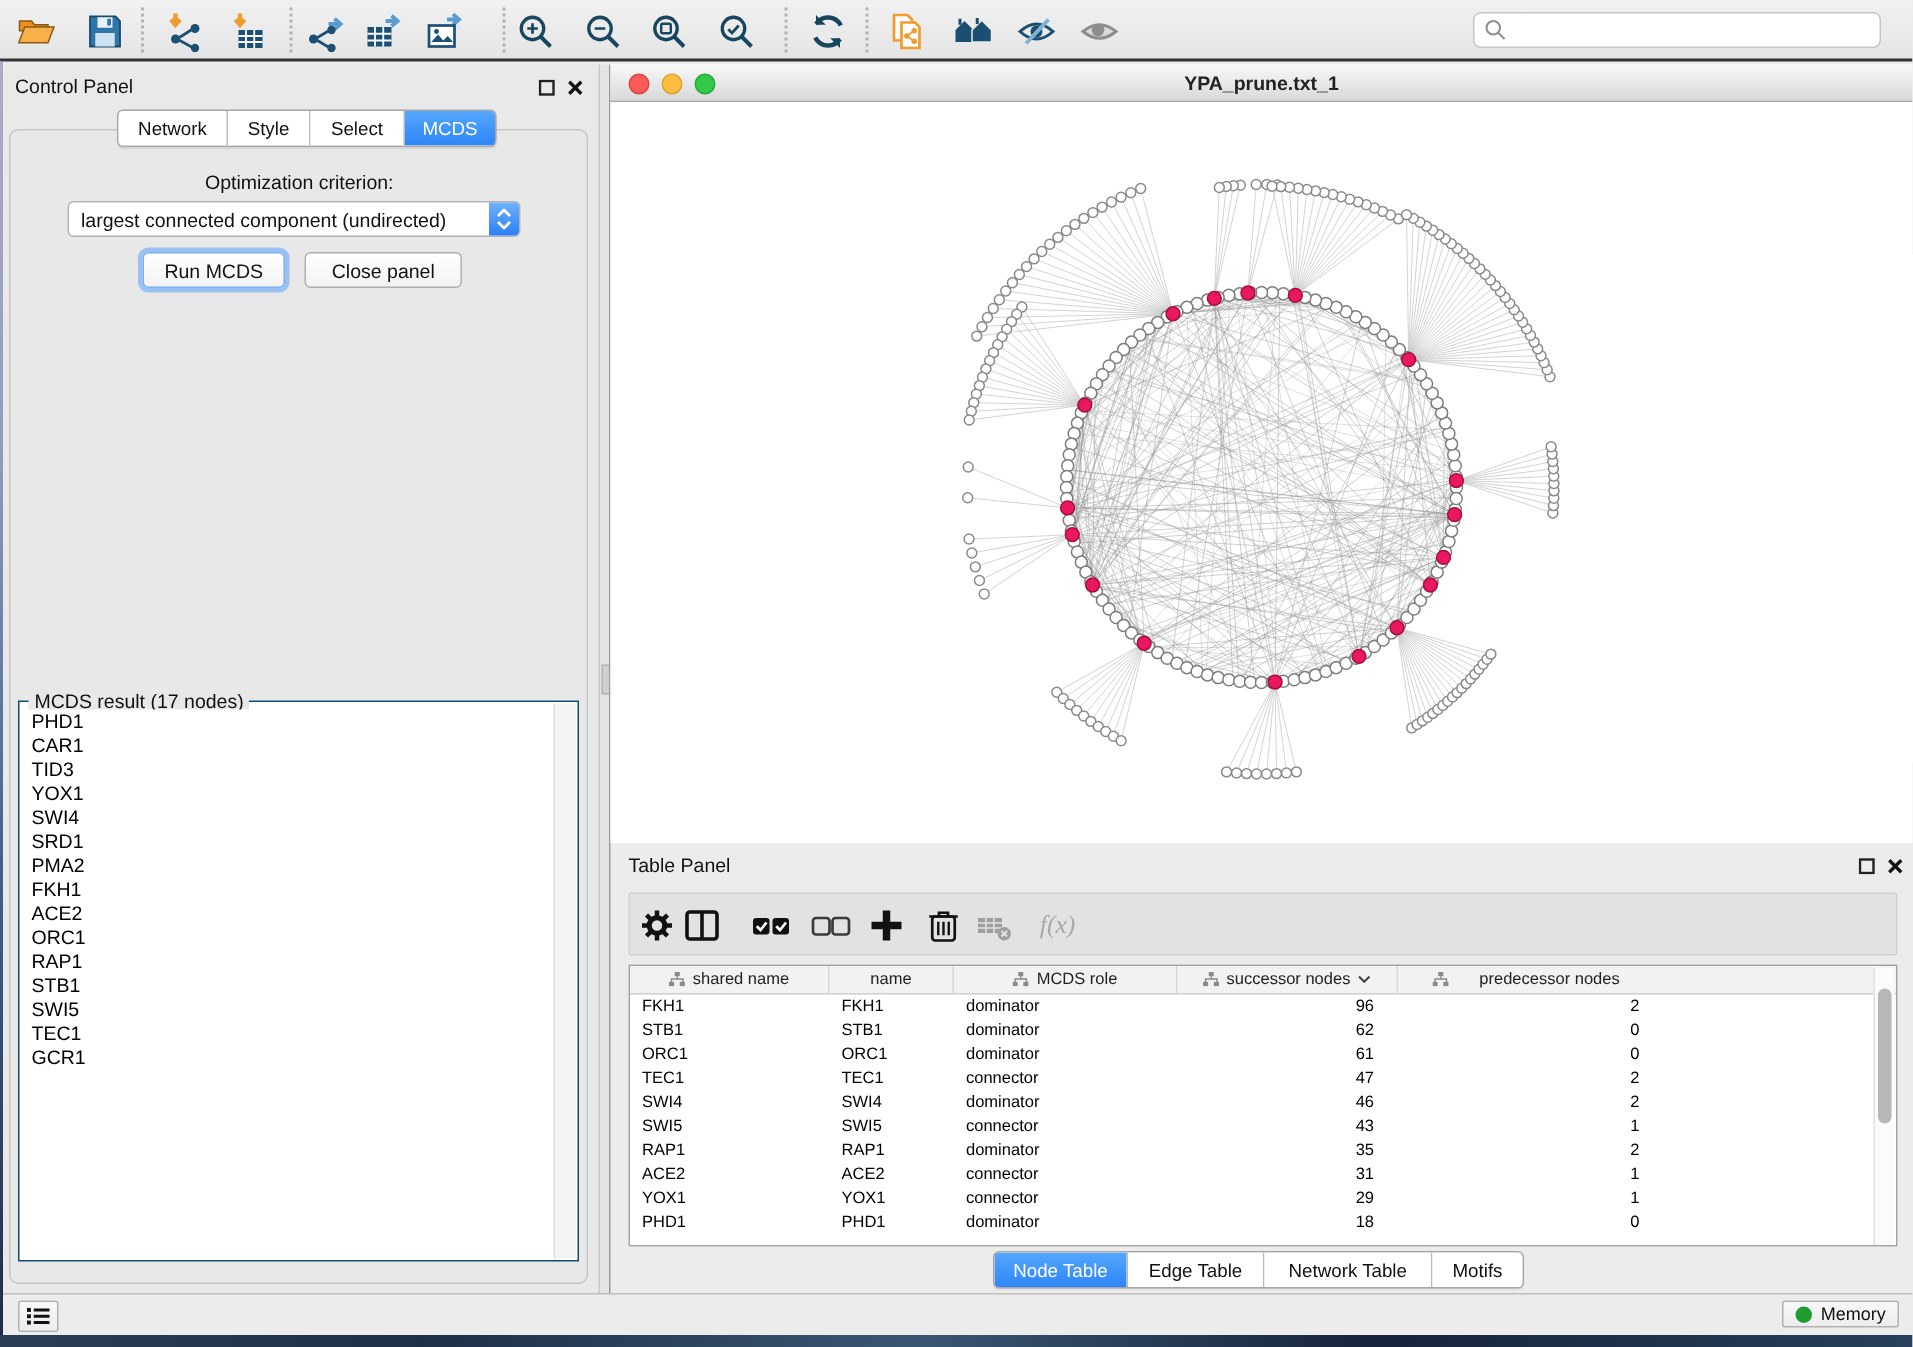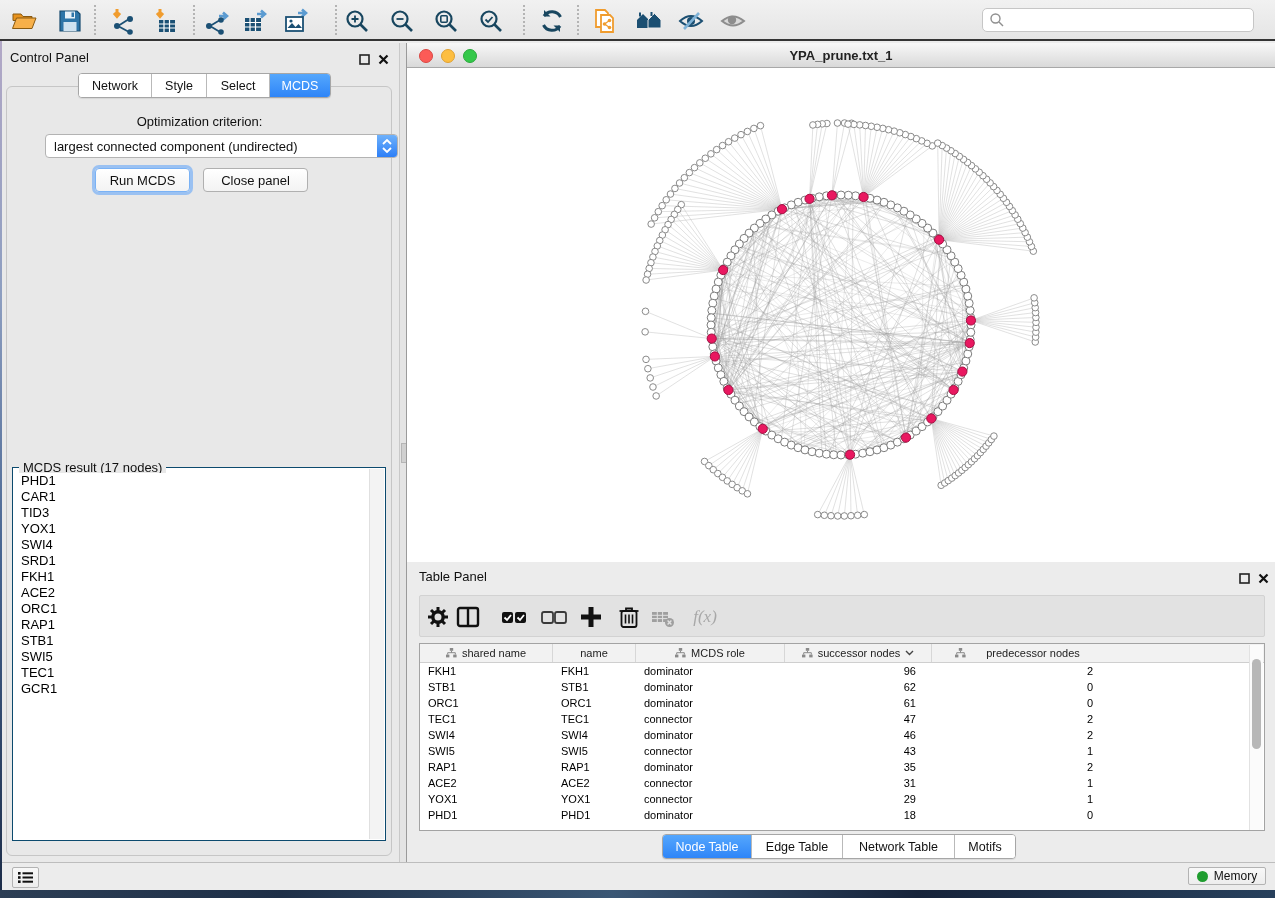--- a/index.html
+++ b/index.html
@@ -20,21 +20,21 @@
   .winbtn{width:11px;height:11px;display:inline-block;}
   .cp-content{position:absolute;left:6px;top:43px;width:386px;height:770px;
               border:1px solid #c6c6c6;border-radius:6px;background:#e8e8e8;box-sizing:border-box;}
   .segtabs{position:absolute;display:flex;height:23px;border:1px solid #a6a6a6;border-radius:4px;
            background:#fff;overflow:hidden;box-shadow:0 1px 1px rgba(0,0,0,.08);}
   .segtab{display:flex;align-items:center;justify-content:center;font-size:12.5px;color:#111;
           border-right:1px solid #b9b9b9;cursor:pointer;background:#fff;white-space:nowrap;}
   .segtab:last-child{border-right:none;}
   .segtab.active{background:linear-gradient(#55a7fd,#2e85f8);color:#fff;}
   .optlabel{position:absolute;left:0;width:100%;text-align:center;font-size:13px;color:#111;}
-  .dropdown{position:absolute;left:45px;top:91px;width:353px;height:24px;background:#fff;
+  .dropdown{position:absolute;left:45px;top:91px;width:302px;height:24px;background:#fff;
             border:1px solid #b3b3b3;border-radius:4px;box-sizing:border-box;display:flex;align-items:center;cursor:pointer;}
   .dropdown .val{flex:1;font-size:13px;color:#111;padding-left:8px;white-space:nowrap;overflow:hidden;}
   .dd-stepper{width:20px;height:22px;border-radius:0 3px 3px 0;background:linear-gradient(#6eb1fb,#2d7ff7);
               display:flex;flex-direction:column;align-items:center;justify-content:center;gap:2px;}
   .btn{position:absolute;height:24px;background:linear-gradient(#ffffff,#f3f3f3);border:1px solid #b0b0b0;
        border-radius:4px;font-size:13px;color:#111;display:flex;align-items:center;justify-content:center;
        box-sizing:border-box;cursor:pointer;}
   .btn.focused{border-color:#7ab2f5;box-shadow:0 0 0 3px rgba(90,160,250,.55);}
   .groupbox{position:absolute;left:12px;top:424px;width:372px;height:372px;border:1px solid #0c4a6e;background:#fff;}
   .grouplegend{position:absolute;left:6px;top:-8px;background:#e8e8e8;padding:0 4px;font-size:13px;color:#111;}
@@ -254,20 +254,21 @@
   <div class="btn" style="left:203px;top:125px;width:105px">Close panel</div>
   <div class="groupbox">
     <div class="grouplegend">MCDS result (17 nodes)</div>
     <div class="mcdslist" id="mcds-list">
         <div class="item">PHD1</div>
         <div class="item">CAR1</div>
         <div class="item">TID3</div>
         <div class="item">YOX1</div>
         <div class="item">SWI4</div>
         <div class="item">SRD1</div>
+        <div class="item">PMA2</div>
         <div class="item">FKH1</div>
         <div class="item">ACE2</div>
         <div class="item">ORC1</div>
         <div class="item">RAP1</div>
         <div class="item">STB1</div>
         <div class="item">SWI5</div>
         <div class="item">TEC1</div>
         <div class="item">GCR1</div>
       </div>
     <div class="listtrack"></div>

